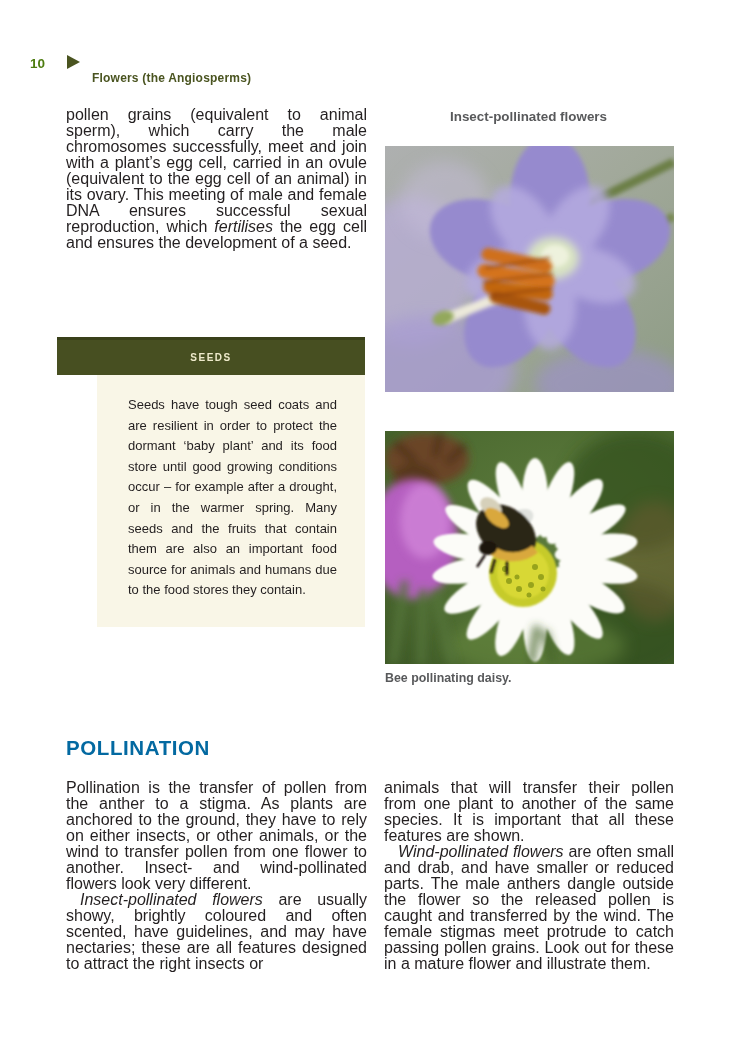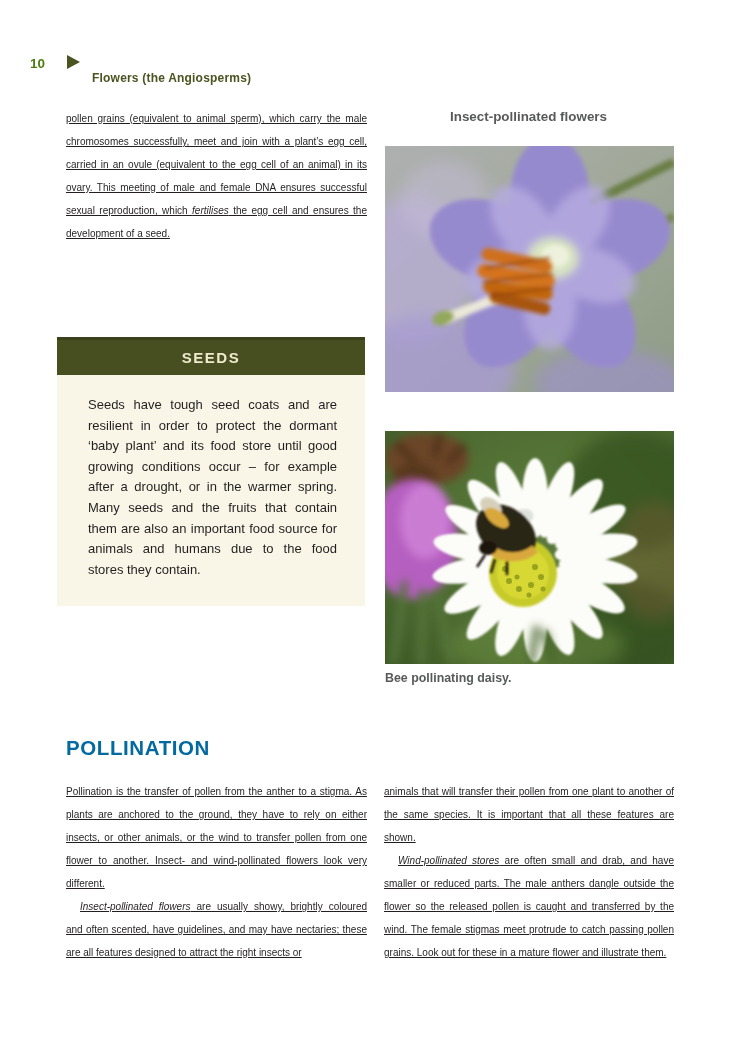--- a/index.html
+++ b/index.html
@@ -9,31 +9,31 @@
   }
   .abs { position:absolute; }
 
   
   .page-number { left:30px; top:56px; font-size:13.5px; font-weight:bold; color:#4d7c0f; }
   .header-tri { left:67px; top:55px; width:0; height:0;
     border-left:13px solid #4a5420; border-top:7px solid transparent; border-bottom:7px solid transparent; }
   .header-title { left:92px; top:55px; font-size:12px; font-weight:bold; color:#4a5420; letter-spacing:0.2px;margin-top:16px; }
 
   
-  .bodytext { font-size:10px; line-height:23px; text-align:justify;text-decoration:underline; }
+  .bodytext { font-size:16px; line-height:16px; text-align:justify; }
   .intro { left:66px; top:107px; width:301px; }
   .ital { font-style:italic; }
 
   
   .seeds-box { left:57px; top:337px; width:308px; }
   .seeds-header { background:#474f21; border-top:3px solid #39401a; color:#eeeacb;
-    text-align:center; font-size:15px; font-weight:bold; letter-spacing:1.5px;
+    text-align:center; font-size:10px; font-weight:bold; letter-spacing:1.5px;
     height:35px; line-height:35px; }
   .seeds-body { background:#f9f6e7; padding:20px 28px 26px 31px;
-    font-size:13px; line-height:20.6px; text-align:justify; }
+    font-size:13px; line-height:20.6px; text-align:justify;margin-left:40px; }
 
   
   .fig-heading { left:384px; top:109px; width:289px; text-align:center;
     font-size:13.4px; font-weight:bold; color:#58595b; }
   .photo { overflow:hidden; background:#999; }
   .photo1 { left:385px; top:146px; width:289px; height:246px; }
   .photo2 { left:385px; top:431px; width:289px; height:233px; }
   .caption { font-size:12.4px; font-weight:bold; color:#58595b; line-height:15px; }
   .caption1 { left:385px; top:398px; width:289px; }
   .caption2 { left:385px; top:671px; width:289px; }
@@ -267,17 +267,17 @@
   <div class="abs bodytext col-left">
     <p>Pollination is the transfer of pollen from the anther to a stigma. As plants are anchored to the ground, they have to rely on either insects, or other animals, or the wind to transfer pollen from one flower to another. Insect- and wind-pollinated flowers look very different.</p>
     <p class="para2">
       <span class="ital">Insect-pollinated flowers</span><span> are usually showy, brightly coloured and often scented, have guidelines, and may have nectaries; these are all features designed to attract the right insects or</span>
     </p>
   </div>
 
   <div class="abs bodytext col-right">
     <p>animals that will transfer their pollen from one plant to another of the same species. It is important that all these features are shown.</p>
     <p class="para2">
-      <span class="ital">Wind-pollinated stores</span><span> are often small and drab, and have smaller or reduced parts. The male anthers dangle outside the flower so the released pollen is caught and transferred by the wind. The female stigmas meet protrude to catch passing pollen grains. Look out for these in a mature flower and illustrate them.</span>
+      <span class="ital">Wind-pollinated flowers</span><span> are often small and drab, and have smaller or reduced parts. The male anthers dangle outside the flower so the released pollen is caught and transferred by the wind. The female stigmas meet protrude to catch passing pollen grains. Look out for these in a mature flower and illustrate them.</span>
     </p>
   </div>
 
 </div>
 
 </body></html>

